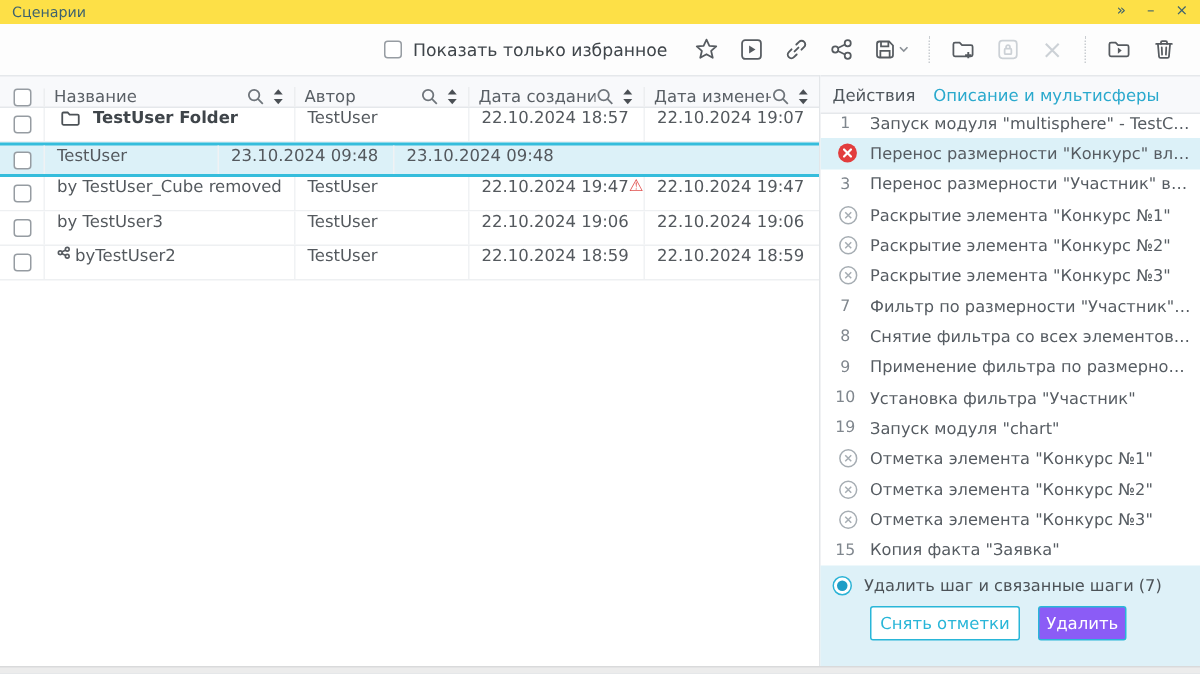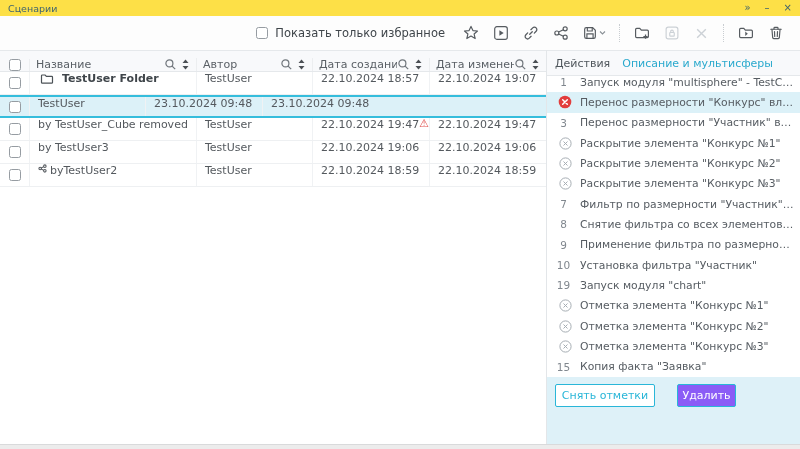--- a/index.html
+++ b/index.html
@@ -67,21 +67,21 @@
   .action .atext { margin-left:8px; font-size:10.8px; color:#565c62; overflow:hidden; text-overflow:ellipsis; }
 
   .pfooter { position:absolute; bottom:0; left:0; right:0; height:67px; background:#def1f8; padding-top:3px; }
   .radio-row { display:flex; align-items:center; height:20px; padding:0 8px; gap:8px; }
   .radio { width:13px; height:13px; border-radius:50%; background:#fff; border:1px solid #868d93;
     flex:none; position:relative; }
   .radio.checked { border-color:#2bb3d6; }
   .radio.checked::after { content:""; position:absolute; left:2px; top:2px; width:7px; height:7px;
     border-radius:50%; background:#1f9dc6; }
   .radio-label { font-size:10.8px; color:#4c5257; white-space:nowrap; overflow:hidden; }
-  .pbuttons { display:flex; gap:22px; padding:4px 0 0 8px; }
+  .pbuttons { display:flex; gap:12px; padding:4px 0 0 8px;margin-left:25px; }
   .btn { height:23px; font-size:11px; border-radius:2px; display:flex; align-items:center;
     justify-content:center; cursor:pointer; font-family:inherit; }
   .btn-outline { width:100px; background:#fff; border:1px solid #29b6d8; color:#29b6d8; }
   .btn-filled { width:59px; background:#8b5cf6; border:1px solid #29b6d8; color:#fff; }
 
   
   .bottom-strip { position:absolute; left:0; bottom:0; width:800px; height:5px;
     background:#ececec; border-top:1px solid #d9dadb; }
 
   svg { display:block; }
@@ -527,20 +527,24 @@
         <span class="marker">
           <span class="num">15</span>
 
         </span>
         <span class="atext">Копия факта "Заявка"</span>
       </div>
     </div>
 
     <div class="pfooter">
       <div>
+        <div class="radio-row">
+          <span class="radio checked"></span>
+          <span class="radio-label">Удалить шаг и связанные шаги (7)</span>
+        </div>
 
       </div>
 
       <div class="pbuttons">
         <button class="btn btn-outline">Снять отметки</button>
         <button class="btn btn-filled">Удалить</button>
       </div>
     </div>
   </div>
 

